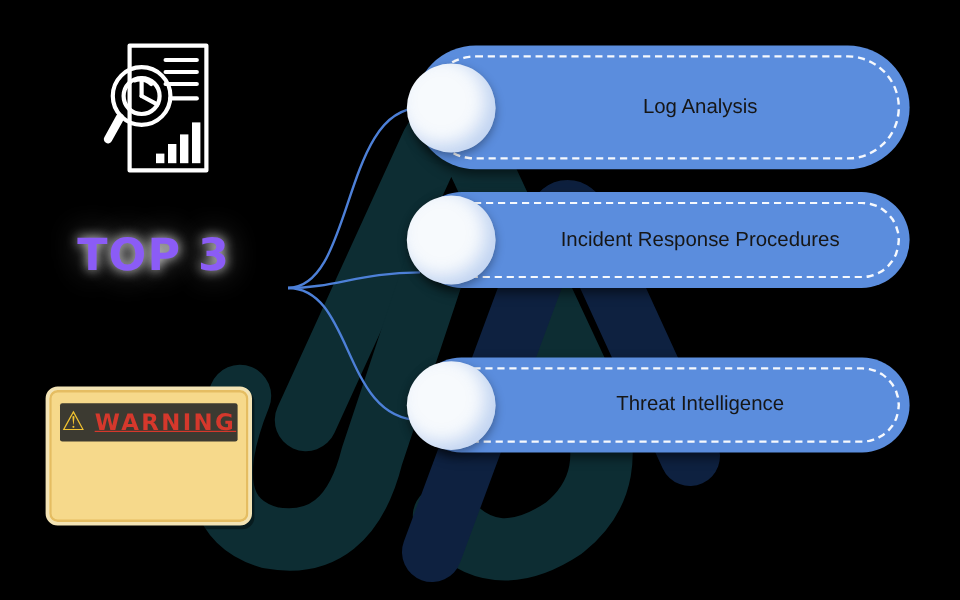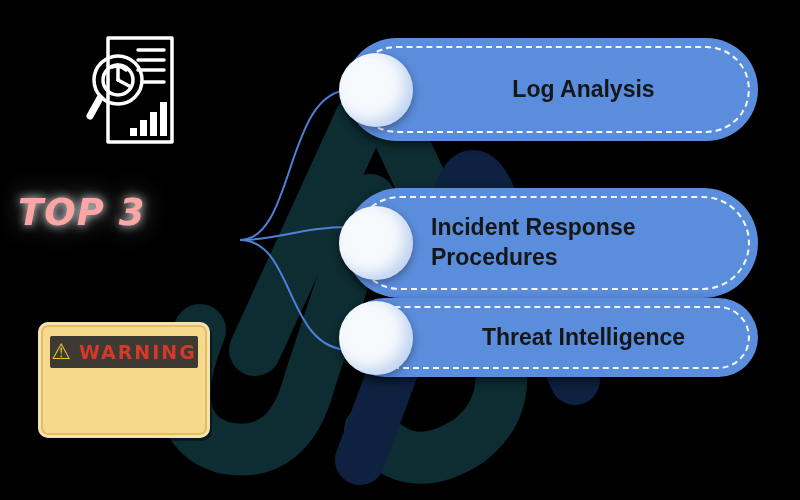--- a/index.html
+++ b/index.html
@@ -16,25 +16,24 @@
 
   
   .connectors{position:absolute;left:0;top:0;z-index:1;}
 
   
   .report-icon{position:absolute;left:82px;top:24px;width:100px;height:130px;z-index:2;}
 
   
   .title{
     position:absolute;left:18px;top:186px;width:220px;z-index:2;
-    text-align:left;color:#fca5a5;
+    text-align:center;color:#8b5cf6;
     font-family:"DejaVu Sans", "Liberation Sans", sans-serif;
     font-weight:800;font-size:37px;line-height:1.45;letter-spacing:1px;
     text-shadow:0 0 10px rgba(255,255,255,.85), 0 0 26px rgba(255,255,255,.45);
-    font-style:italic;
   }
 
   
   .warning-sign{
     position:absolute;left:38px;top:322px;width:172px;height:116px;z-index:2;
     background:#f6d98b;
     border:3px solid #f3e3b4;
     border-radius:10px;
     box-shadow:inset 0 0 0 2px #e5bd62, 2px 3px 0 rgba(0,0,0,.4);
     box-sizing:border-box;
@@ -45,50 +44,50 @@
     display:flex;align-items:center;justify-content:center;gap:8px;
     border-radius:2px;
   }
   .warning-tri{
     color:#f2c330;font-size:22px;line-height:1;
     font-family:"DejaVu Sans", sans-serif;
   }
   .warning-text{
     color:#d5382c;
     font-family:"DejaVu Sans", "Liberation Sans", sans-serif;
-    font-weight:800;font-size:19px;letter-spacing:2px;
+    font-weight:800;font-size:19px;letter-spacing:2px;text-decoration:underline;
   }
 
   
   .pill{
     position:absolute;left:345px;width:413px;z-index:2;
     background:#5b8ddd;
     border-radius:60px;
     box-shadow:0 4px 10px rgba(0,0,0,.55);
   }
   .pill1{top:38px;height:103px;}
-  .pill2{top:188px;height:110px;}
+  .pill2{top:160px;height:80px;}
   .pill3{top:298px;height:79px;}
   .dash{
     position:absolute;inset:8px;
     border:2px dashed rgba(255,255,255,.95);
     border-radius:52px;
     pointer-events:none;
   }
   .bullet{
     position:absolute;left:-6px;top:50%;transform:translateY(-50%);
     width:74px;height:74px;border-radius:50%;
     background:#f7fafd;
     box-shadow:inset -8px -6px 14px rgba(91,141,221,.35), 0 3px 8px rgba(0,0,0,.35);
   }
   .pill-label{
     position:absolute;left:86px;right:22px;top:0;bottom:0;
     display:flex;align-items:center;justify-content:center;
-    text-align:left;
-    color:#161616;font-size:23px;font-weight:700;line-height:1.3;
+    text-align:right;
+    color:#161616;font-size:17px;font-weight:400;line-height:1.3;
   }
 </style>
 </head>
 <body>
 
 <div class="stage">
 
   <svg class="watermark" width="800" height="500" viewBox="0 0 800 500" aria-hidden="true">
     <g fill="none" stroke-linecap="round" stroke-linejoin="round">
       <path d="M 255 350 L 360 120 Q 375 92 392 120 L 490 330 Q 520 400 470 440 Q 410 480 370 430" stroke="#0d2d33" stroke-width="52"></path>

